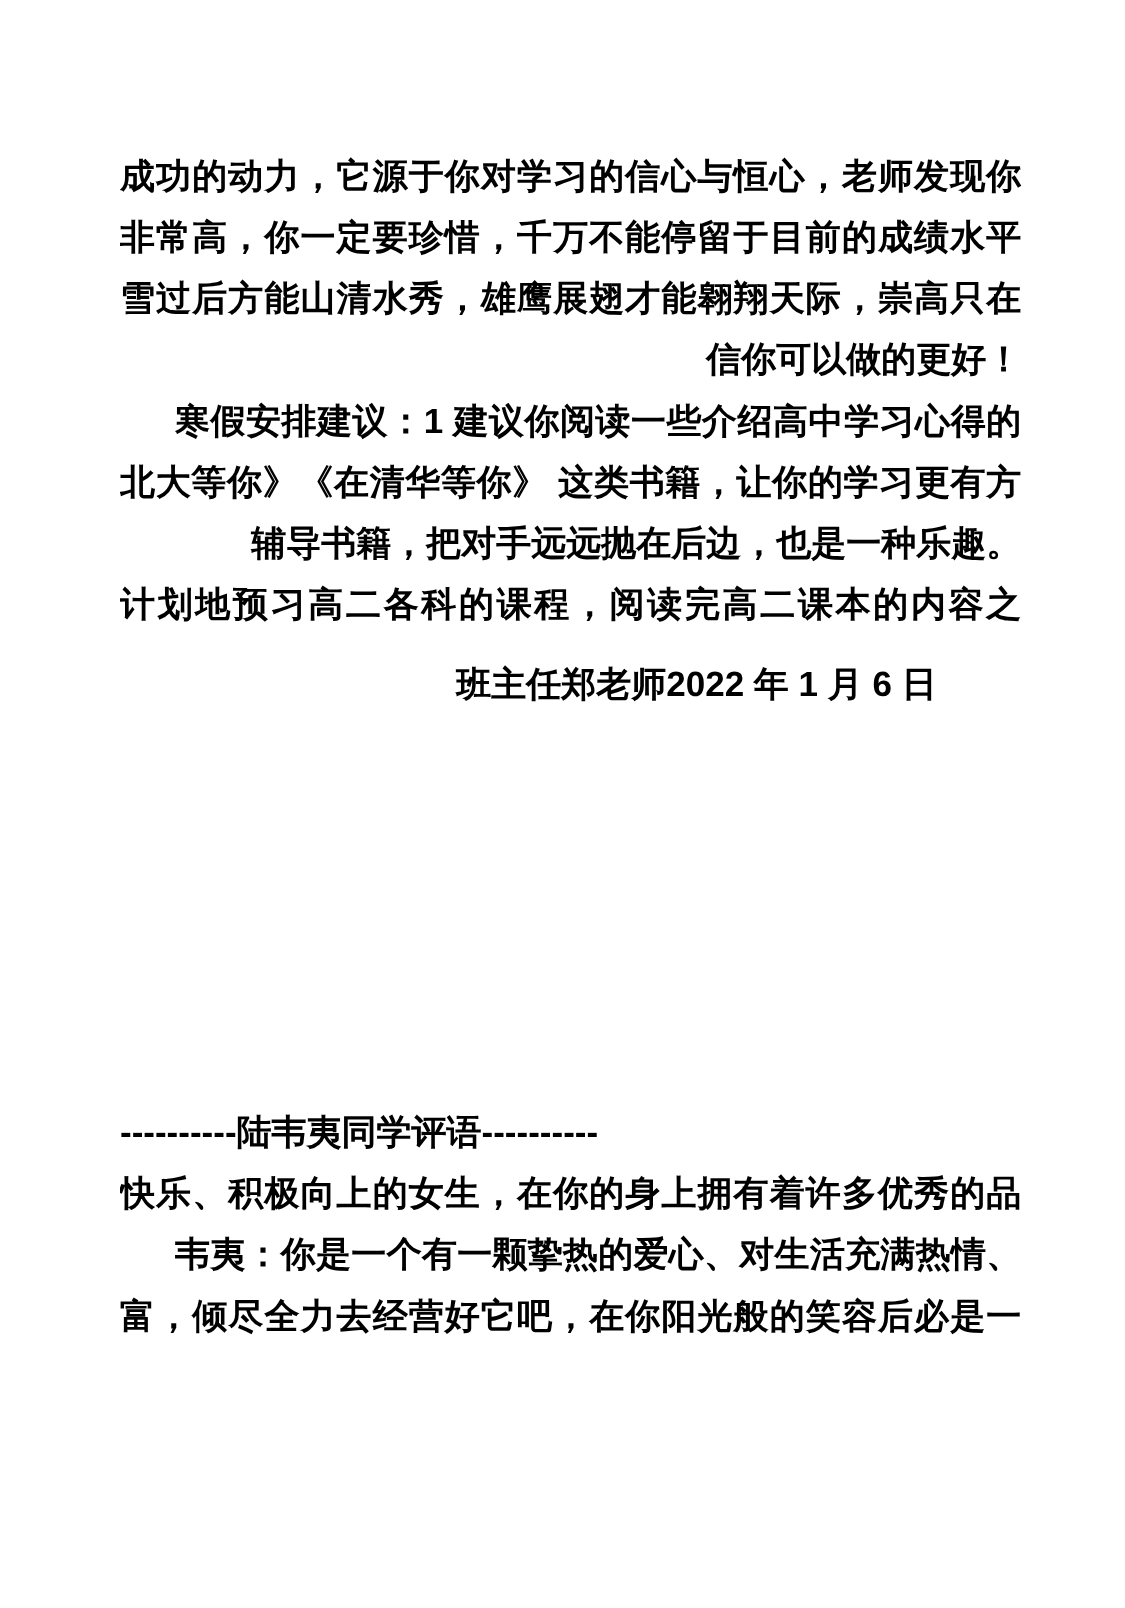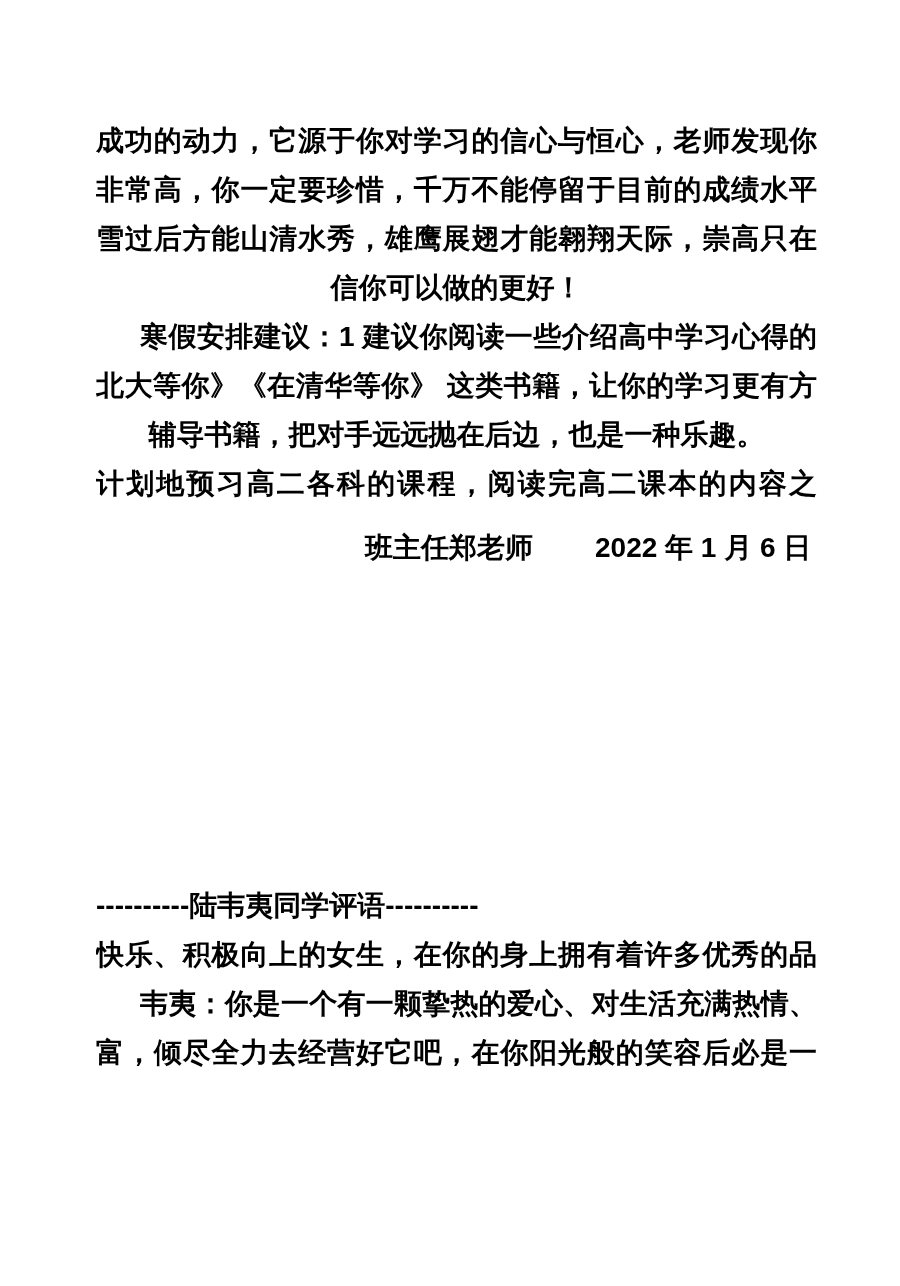--- a/index.html
+++ b/index.html
@@ -17,39 +17,38 @@
     overflow: hidden;
   }
   .doc {
     padding: 116px 83px 0 96px; 
     font-size: 28px;
     line-height: 49px;
   }
   .line {
     height: 49px;
     white-space: nowrap;
-    text-align: center;
+    text-align: right;
   }
   .line-full {
     white-space: normal;
     text-align: justify;
     text-align-last: justify;
     overflow: hidden;
   }
   .indent {
     padding-left: 44px; 
   }
   .signature-row {
     margin-top: 15px;
     height: 49px;
     padding-left: 269px;
     white-space: nowrap;
   }
   .sig-date {
-    margin-left: 62px;
     text-align: right;
   }
   .section-header {
     margin-top: 309px;
     height: 49px;
     white-space: nowrap;
     text-align: left;
   }
 </style>
 </head>

